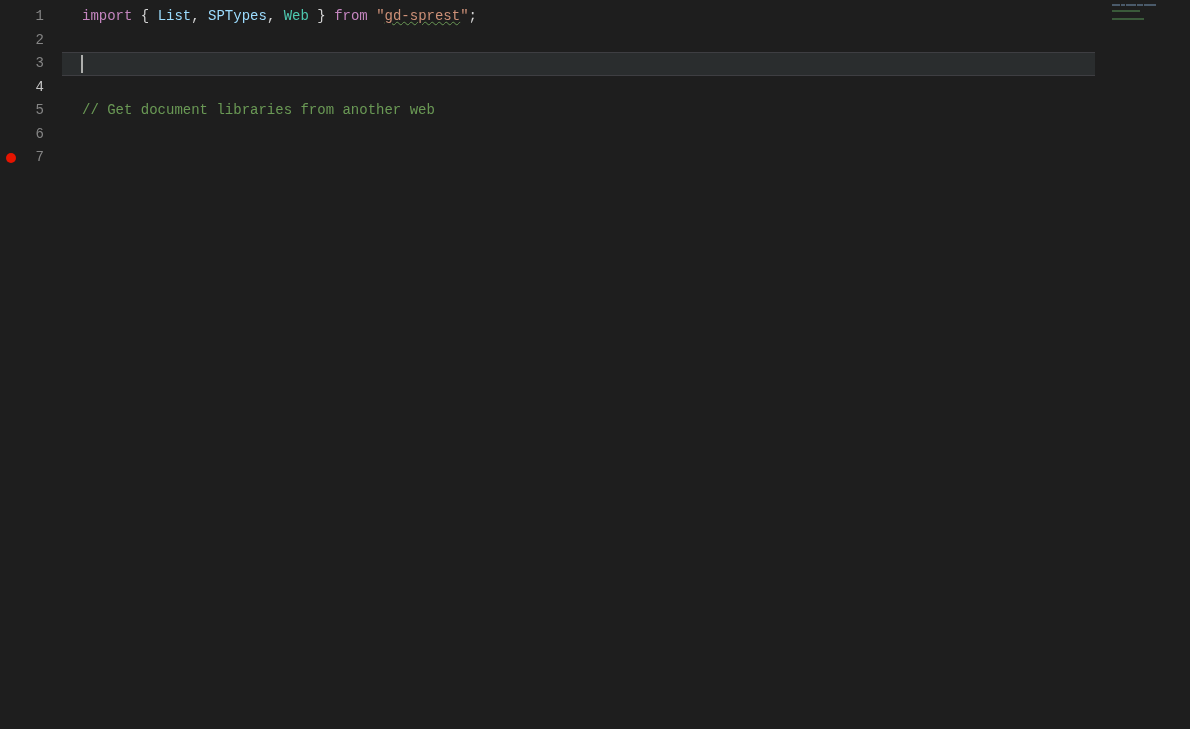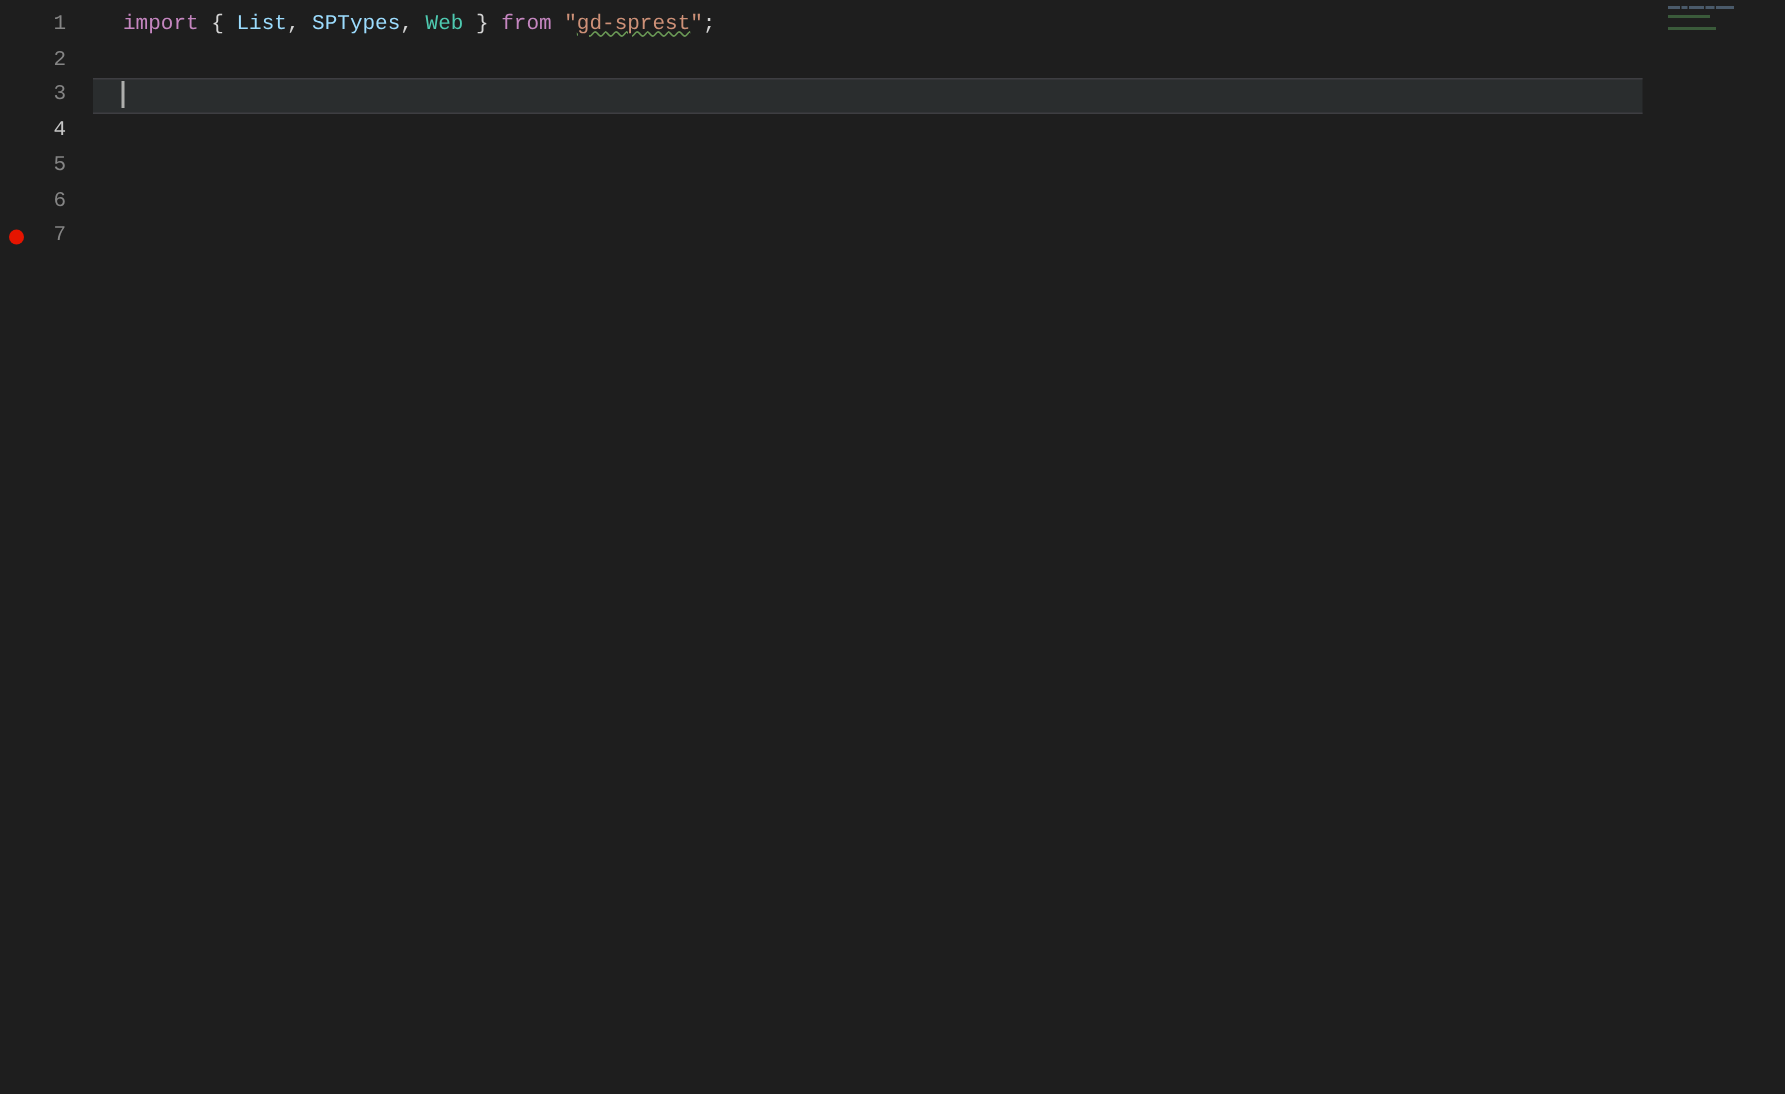--- a/index.html
+++ b/index.html
@@ -137,20 +137,21 @@
       <span class="breakpoint-dot"></span>
       <span>7</span>
     </div>
   </div>
 
   <div class="code-area">
     <div class="code-line"><span class="kw-import">import</span><span class="brace"> { </span><span class="ident">List</span><span class="punct">, </span><span class="ident">SPTypes</span><span class="punct">, </span><span class="type-ident">Web</span><span class="brace"> } </span><span class="kw-from">from</span><span> </span><span class="string">"</span><span class="string squiggle">gd-sprest</span><span class="string">"</span><span class="punct">;</span></div>
     <div class="code-line"></div>
     <div class="code-line highlighted"><span class="cursor"></span></div>
     <div class="code-line"></div>
+    <div class="code-line"><span class="comment">// Get document libraries from another web</span></div>
     <div class="code-line"></div>
 
     <div class="minimap">
       <div class="minimap-line">
         <div class="mm-seg" style="width:8px"></div>
         <div class="mm-seg" style="width:4px"></div>
         <div class="mm-seg" style="width:10px"></div>
         <div class="mm-seg" style="width:6px"></div>
         <div class="mm-seg" style="width:12px"></div>
       </div>

